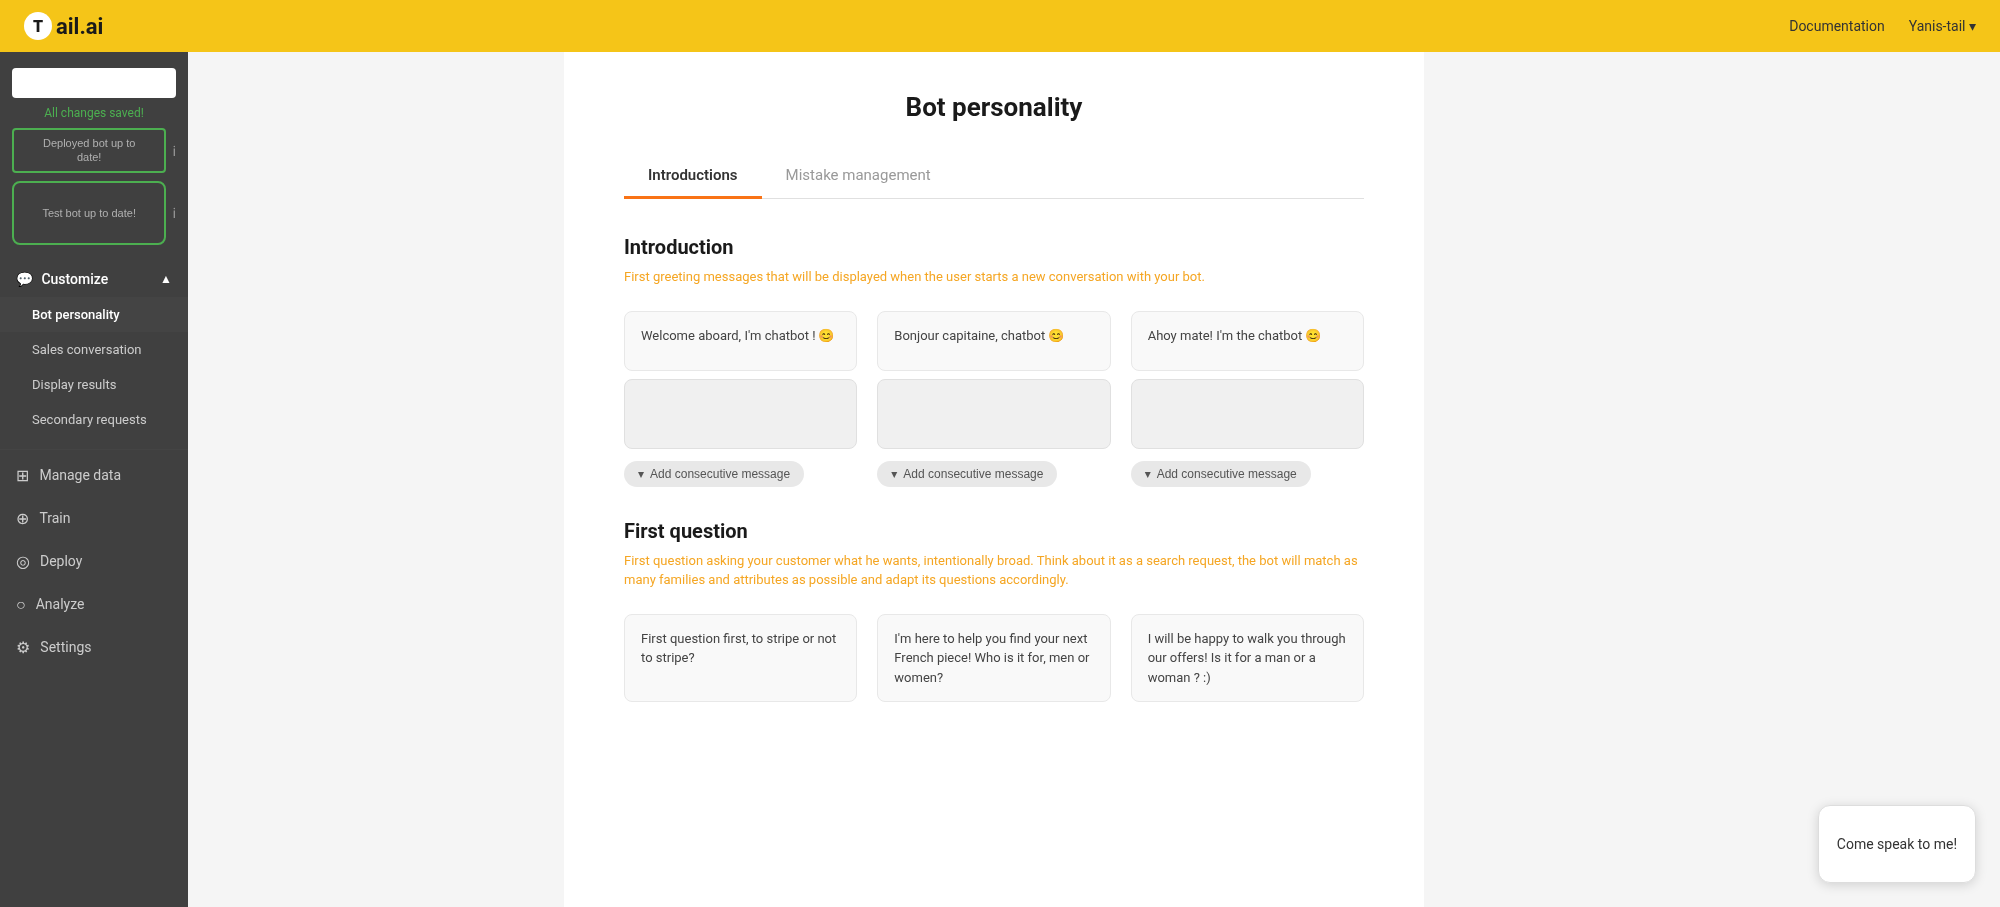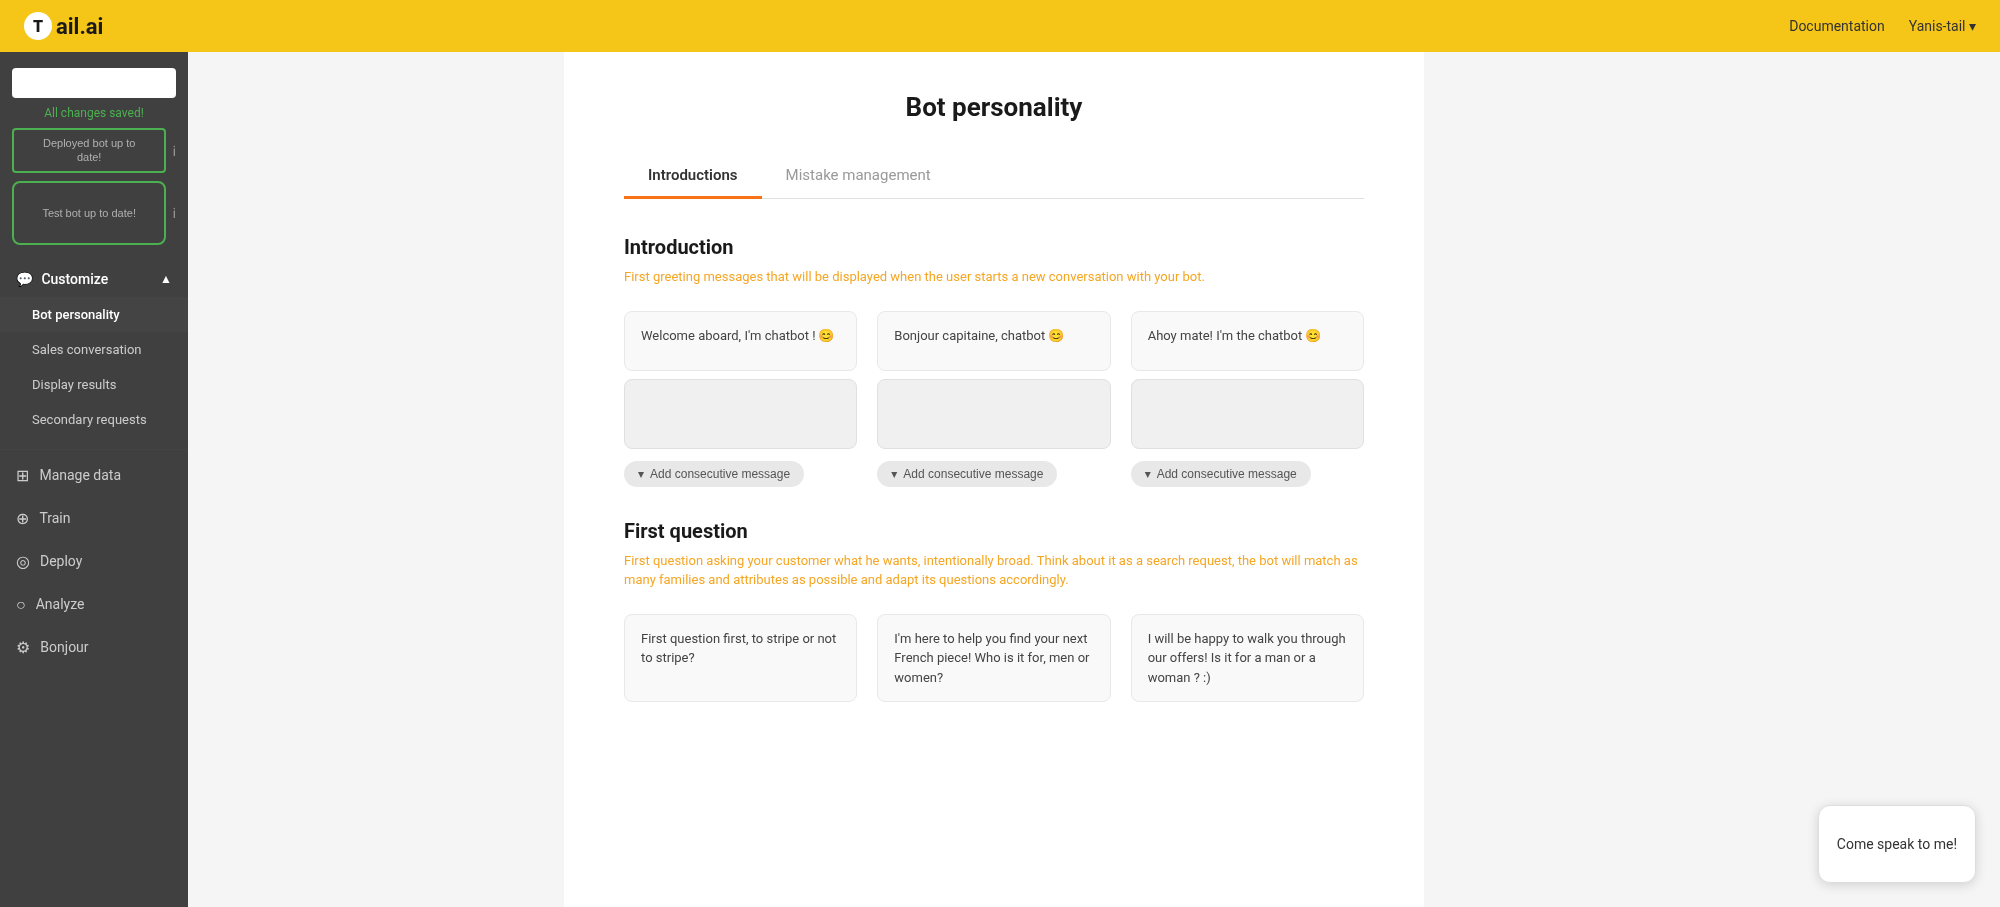--- a/index.html
+++ b/index.html
@@ -333,21 +333,21 @@
     <div class="sidebar-nav-item">
       <span class="sidebar-icon">◎</span>
       <span>Deploy</span>
     </div>
     <div class="sidebar-nav-item">
       <span class="sidebar-icon">○</span>
       <span>Analyze</span>
     </div>
     <div class="sidebar-nav-item">
       <span class="sidebar-icon">⚙</span>
-      <span>Bonjour</span>
+      <span>Settings</span>
     </div>
   </aside>
 
   <main class="main-content">
     <div class="content-panel">
 
       <h1 class="page-title">Bot personality</h1>
 
       <div class="tabs">
         <div class="tab active">Introductions</div>

